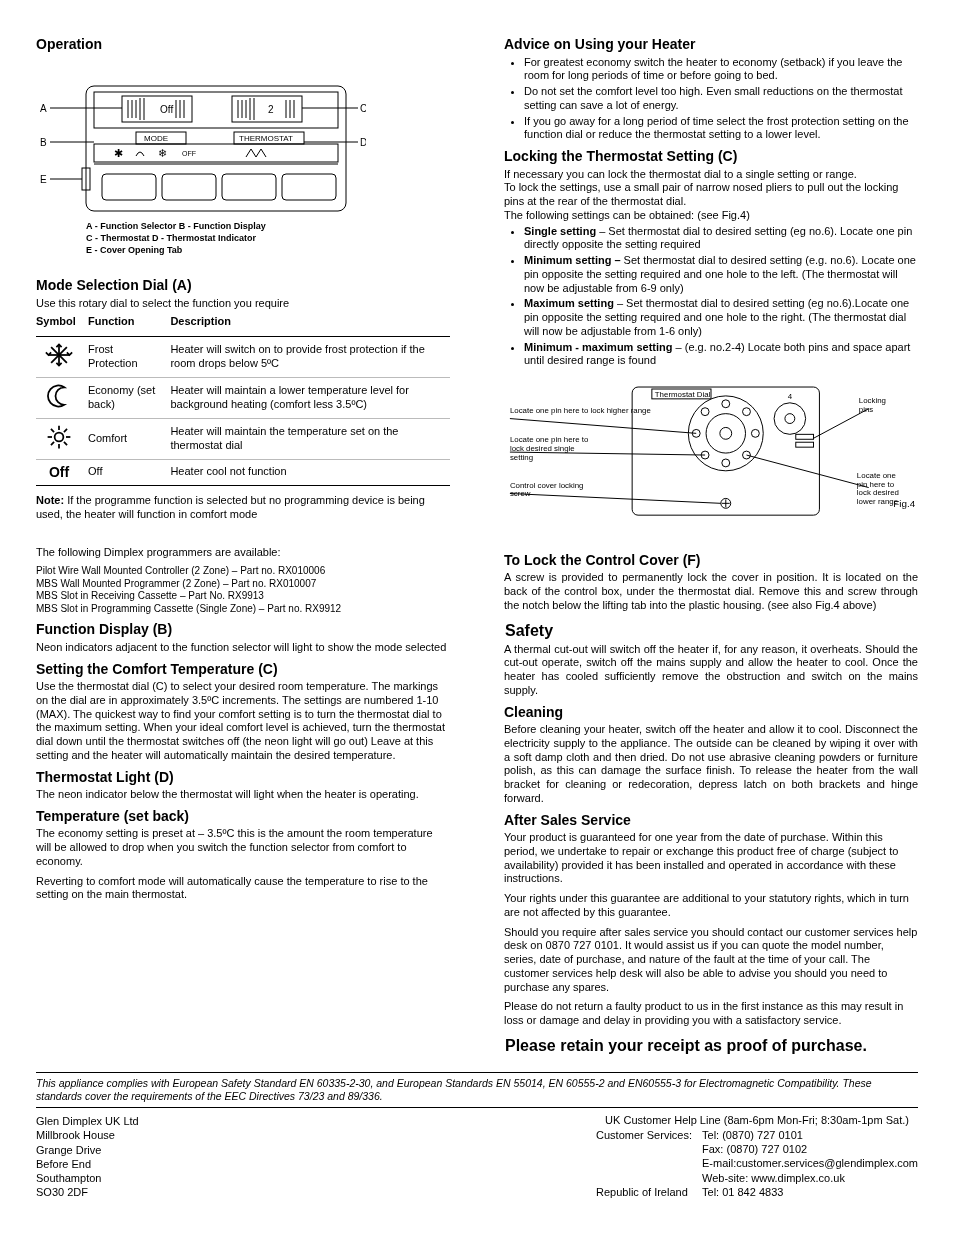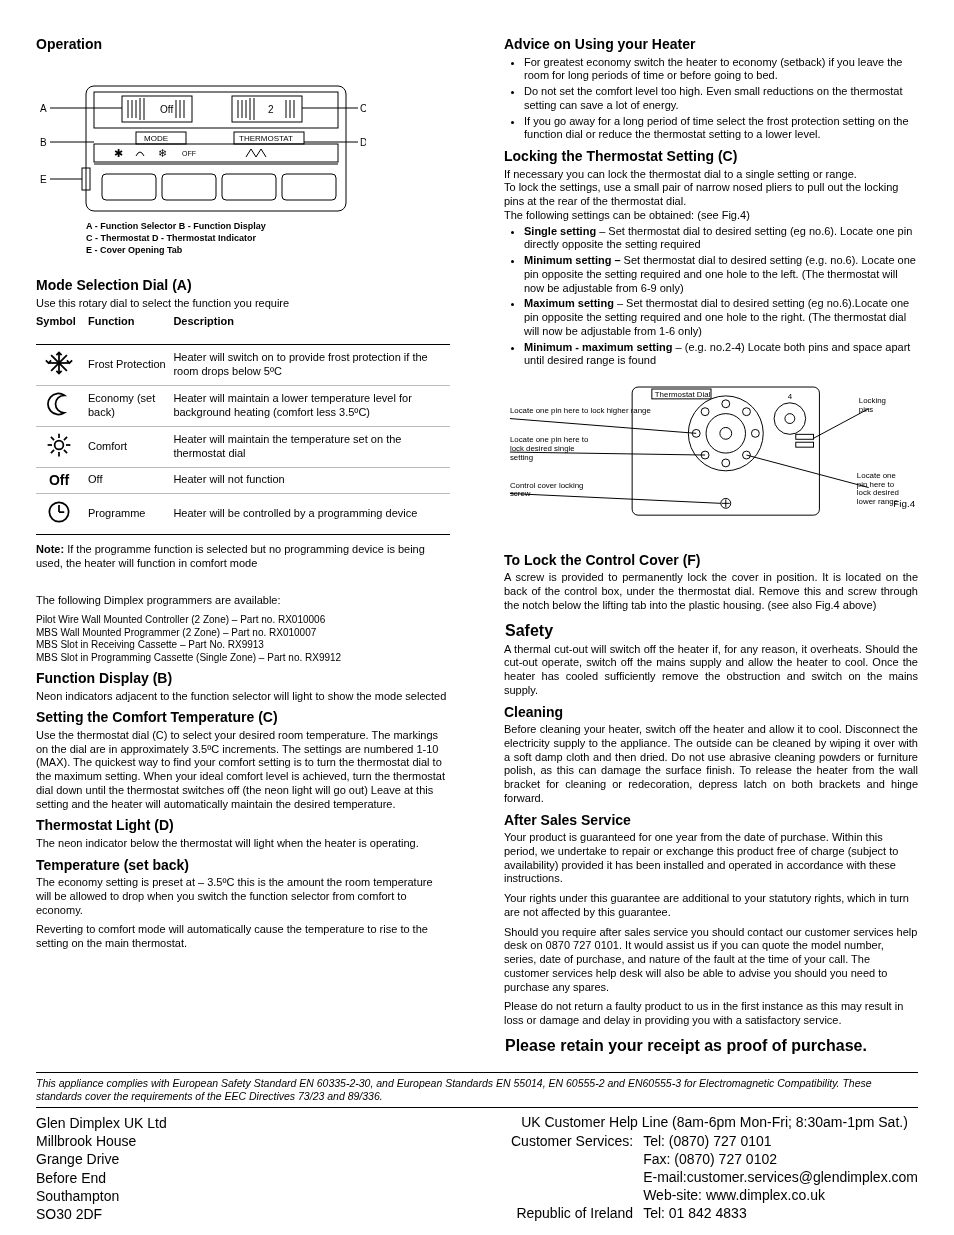--- a/index.html
+++ b/index.html
@@ -38,21 +38,21 @@
   ul.bullets li { margin-bottom: 2px; }
   table.mode {
     border-collapse: collapse;
     width: 100%;
     margin-top: 2px;
   }
   table.mode th {
     text-align: left;
     font-weight: bold;
     border-bottom: 1px solid #000;
-    padding: 2px 6px 16px 0;
+    padding: 2px 6px 8px 0;
     font-size: 11px;
   }
   table.mode td {
     vertical-align: middle;
     padding: 4px 6px 4px 0;
     border-bottom: 1px solid #bbb;
     font-size: 11px;
   }
   table.mode tr:last-child td { border-bottom: 1px solid #000; }
   .symcell { width: 46px; text-align: center; }
@@ -74,26 +74,26 @@
     margin: 14px 0 4px 0;
   }
   .compliance {
     font-style: italic;
     font-size: 10.5px;
     margin: 2px 0 4px 0;
   }
   .footer {
     display: flex;
     justify-content: space-between;
-    font-size: 14px;
+    font-size: 11px;
     margin-top: 6px;
   }
   .footer .addr div { line-height: 1.3; }
   .footer .contacts { display: flex; gap: 10px; }
-  .footer .contacts .lbls { text-align: right; }
+  .footer .contacts .lbls { }
   .footer .contacts div { line-height: 1.3; }
   .smallnote { font-size: 10px; }
   .justify { text-align: justify; }
 </style>
 </head>
 <body>
 
 <div class="cols">
 
   <div class="col">
@@ -214,31 +214,21 @@
                   <line x1="15.999999999999998" y1="8" x2="15.999999999999998" y2="3"></line>
                   <line x1="21.65685424949238" y1="10.343145750507619" x2="25.192388155425114" y2="6.807611844574881"></line>
                 </g>
               </svg></td>
             <td>Comfort</td>
             <td>Heater will maintain the temperature set on the thermostat dial</td>
           </tr>
           <tr>
             <td class="symcell"><span class="offsym">Off</span></td>
             <td>Off</td>
-            <td>Heater will not function</td>
-          </tr>
-          <tr>
-            <td class="symcell"><svg viewBox="0 0 32 32">
-                <g stroke="#000" fill="none" stroke-width="2">
-                  <circle cx="16" cy="16" r="11"></circle>
-                  <path d="M16 16 L16 8 M16 16 L22 16"></path>
-                </g>
-              </svg></td>
-            <td>Programme</td>
-            <td>Heater will be controlled by a programming device</td>
+            <td>Heater cool not function</td>
           </tr>
         </tbody>
     </table>
 
     <p style="margin-top:8px"><b>Note:</b><span> If the programme function is selected but no programming device is being used, the heater will function in comfort mode</span></p>
 
     <p style="margin-top:24px">The following Dimplex programmers are available:</p>
     <div id="prog-list" class="smallnote">
         <div>Pilot Wire Wall Mounted Controller (2 Zone) – Part no. RX010006</div>
         <div>MBS Wall Mounted Programmer (2 Zone) – Part no. RX010007</div>

